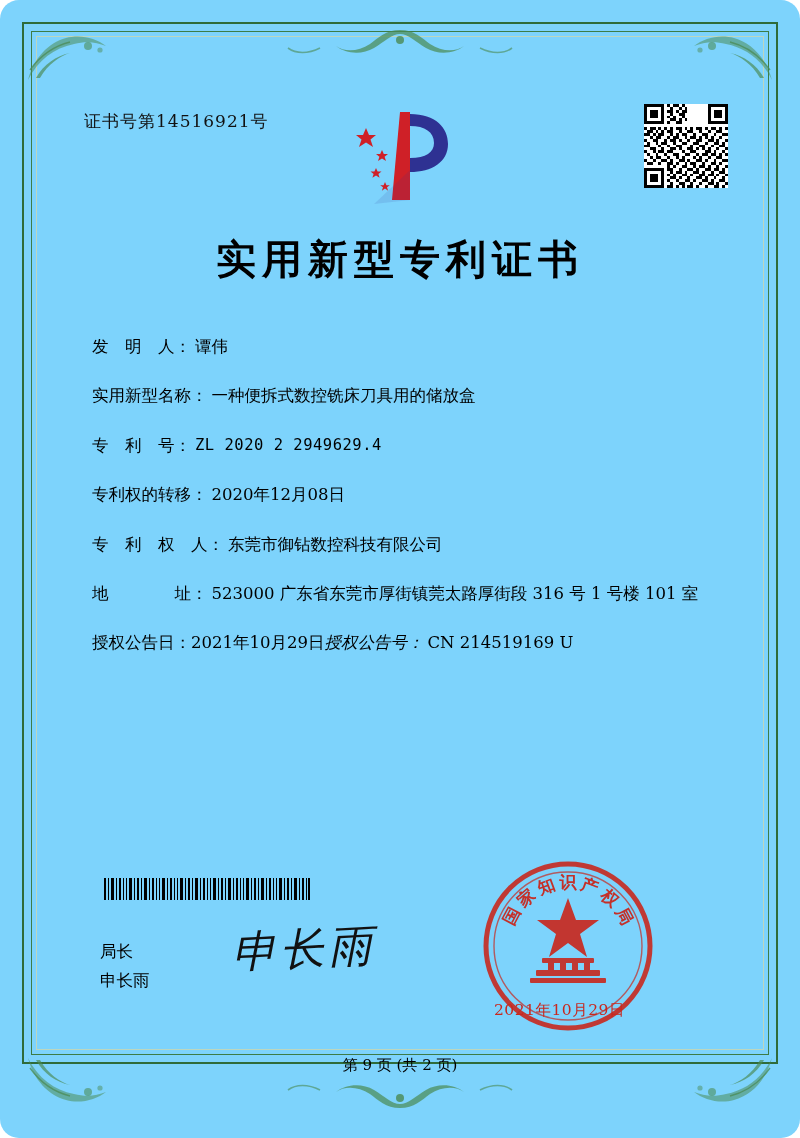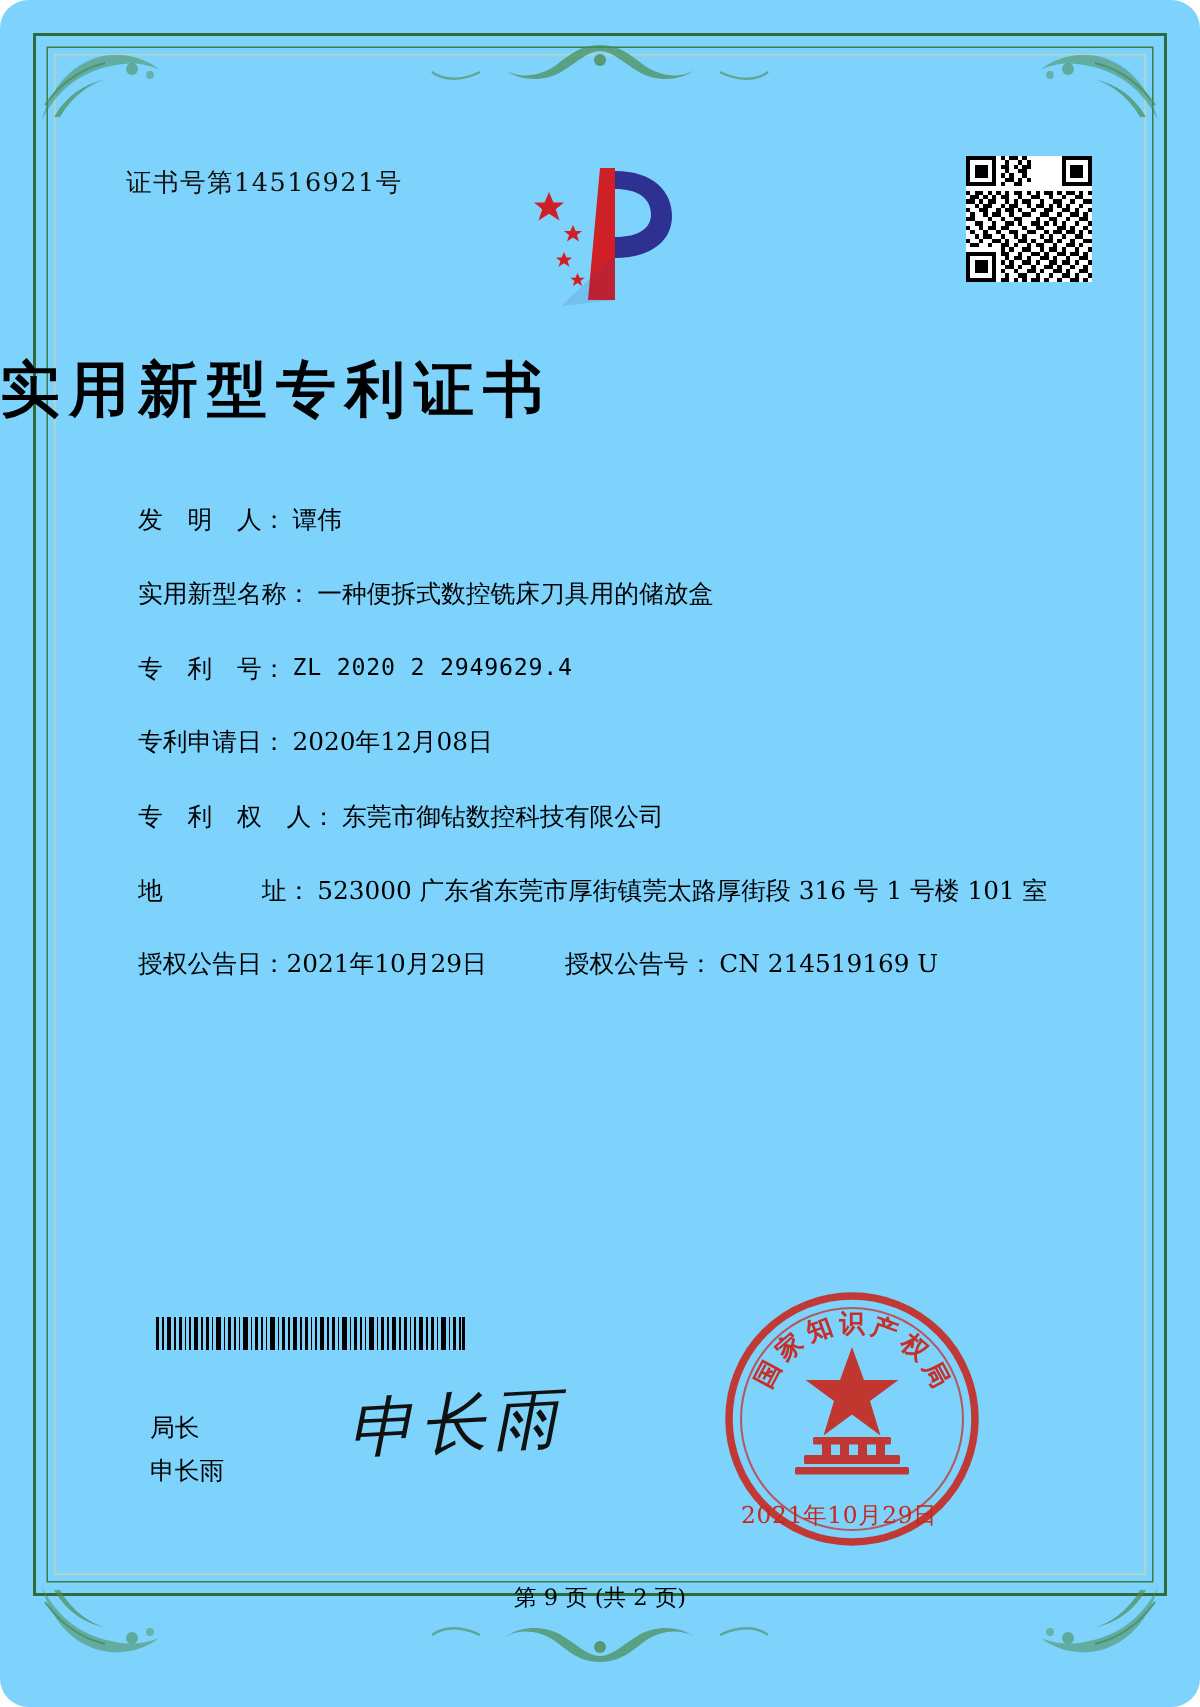--- a/index.html
+++ b/index.html
@@ -99,21 +99,21 @@
     top: 104px;
     width: 84px;
     height: 84px;
   }
 
   .title {
     position: absolute;
     left: 0;
     right: 0;
     top: 232px;
-    text-align: left;
+    text-align: center;
     font-family: "DejaVu Serif", "Liberation Serif", serif;
     font-weight: bold;
     font-size: 40px;
     letter-spacing: 6px;
     color: #000;
   }
 
   
   .fields {
     position: absolute;
@@ -132,22 +132,22 @@
   }
   .row .lbl {
     flex: 0 0 auto;
     white-space: pre;
   }
   .row .val {
     flex: 1 1 auto;
     padding-left: 4px;
   }
   .row.two .lbl2 {
-    margin-left: 52px;
     white-space: pre;
+    font-style: italic;
   }
   .row.two .val2 {
     padding-left: 4px;
     white-space: nowrap;
   }
   .val-mono {
     font-family: "DejaVu Sans Mono", "Liberation Mono", monospace;
     font-size: 15.5px;
     letter-spacing: .5px;
   }
@@ -538,21 +538,21 @@
       <span class="lbl">实用新型名称：</span>
       <span class="val">一种便拆式数控铣床刀具用的储放盒</span>
     </div>
 
     <div class="row">
       <span class="lbl">专　利　号：</span>
       <span class="val val-mono">ZL 2020 2 2949629.4</span>
     </div>
 
     <div class="row">
-      <span class="lbl">专利申请日：</span>
+      <span class="lbl">专利权的转移：</span>
       <span class="val">2020年12月08日</span>
     </div>
 
     <div class="row">
       <span class="lbl">专　利　权　人：</span>
       <span class="val">东莞市御钻数控科技有限公司</span>
     </div>
 
     <div class="row">
       <span class="lbl">地　　　　址：</span>

